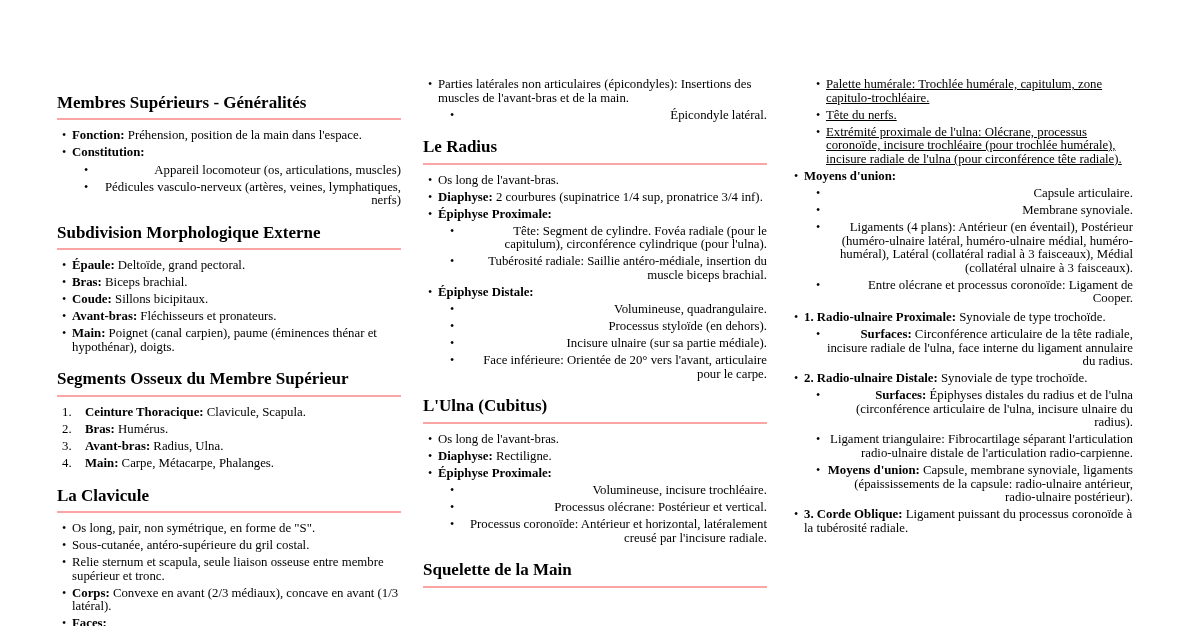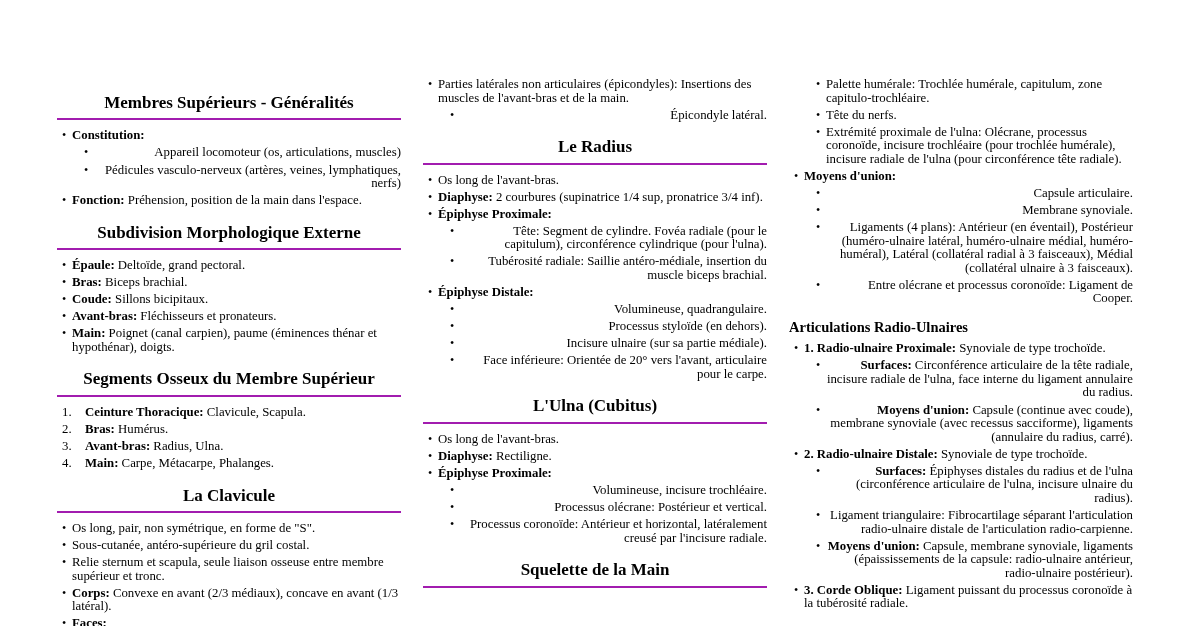--- a/index.html
+++ b/index.html
@@ -27,22 +27,21 @@
   .col {
     flex: 0 0 344px;
     width: 344px;
   }
   h2 {
     font-size: 17px;
     font-weight: bold;
     line-height: 1.2;
     margin: 15px 0 9px 0;
     padding-bottom: 5px;
-    border-bottom: 2px solid #a21caf;
-    text-align: center;
+    border-bottom: 2px solid #fca5a5;
   }
   .col > h2:first-child { margin-top: 15px; }
   h3 {
     font-size: 14.5px;
     font-weight: bold;
     margin: 14px 0 7px 0;
   }
   ul, ol {
     list-style: none;
     margin: 0 0 5px 0;
@@ -65,35 +64,35 @@
     content: counter(oln) ".";
     position: absolute;
     left: -23px;
     top: 0;
   }
   li > ul {
     margin: 3.5px 0 0 0;
     padding-left: 22px;
     text-align: right;
   }
-  li.ind { margin-left: 22px; }
+  li.ind { margin-left: 22px; text-decoration: underline; }
   strong { font-weight: bold; }
 </style>
 </head>
 <body>
 
 <div class="page">
     <div class="col">
       <h2>Membres Supérieurs - Généralités</h2>
       <ul>
+        <li><strong>Fonction:</strong> Préhension, position de la main dans l'espace.</li>
         <li><strong>Constitution:</strong><ul>
             <li>Appareil locomoteur (os, articulations, muscles)</li>
             <li>Pédicules vasculo-nerveux (artères, veines, lymphatiques, nerfs)</li>
           </ul></li>
-        <li><strong>Fonction:</strong> Préhension, position de la main dans l'espace.</li>
       </ul>
       <h2>Subdivision Morphologique Externe</h2>
       <ul>
         <li><strong>Épaule:</strong> Deltoïde, grand pectoral.</li>
         <li><strong>Bras:</strong> Biceps brachial.</li>
         <li><strong>Coude:</strong> Sillons bicipitaux.</li>
         <li><strong>Avant-bras:</strong> Fléchisseurs et pronateurs.</li>
         <li><strong>Main:</strong> Poignet (canal carpien), paume (éminences thénar et hypothénar), doigts.</li>
       </ul>
       <h2>Segments Osseux du Membre Supérieur</h2>
@@ -150,25 +149,23 @@
         <li class="ind">Palette humérale: Trochlée humérale, capitulum, zone capitulo-trochléaire.</li>
         <li class="ind">Tête du nerfs.</li>
         <li class="ind">Extrémité proximale de l'ulna: Olécrane, processus coronoïde, incisure trochléaire (pour trochlée humérale), incisure radiale de l'ulna (pour circonférence tête radiale).</li>
         <li><strong>Moyens d'union:</strong><ul>
             <li>Capsule articulaire.</li>
             <li>Membrane synoviale.</li>
             <li>Ligaments (4 plans): Antérieur (en éventail), Postérieur (huméro-ulnaire latéral, huméro-ulnaire médial, huméro-huméral), Latéral (collatéral radial à 3 faisceaux), Médial (collatéral ulnaire à 3 faisceaux).</li>
             <li>Entre olécrane et processus coronoïde: Ligament de Cooper.</li>
           </ul></li>
       </ul>
-      <h3>Articulations Radio-Ulnaires</h3>
       <ul>
         <li><strong>1. Radio-ulnaire Proximale:</strong> Synoviale de type trochoïde.<ul>
             <li><strong>Surfaces:</strong> Circonférence articulaire de la tête radiale, incisure radiale de l'ulna, face interne du ligament annulaire du radius.</li>
-            <li><strong>Moyens d'union:</strong> Capsule (continue avec coude), membrane synoviale (avec recessus sacciforme), ligaments (annulaire du radius, carré).</li>
           </ul></li>
         <li><strong>2. Radio-ulnaire Distale:</strong> Synoviale de type trochoïde.<ul>
             <li><strong>Surfaces:</strong> Épiphyses distales du radius et de l'ulna (circonférence articulaire de l'ulna, incisure ulnaire du radius).</li>
             <li>Ligament triangulaire: Fibrocartilage séparant l'articulation radio-ulnaire distale de l'articulation radio-carpienne.</li>
             <li><strong>Moyens d'union:</strong> Capsule, membrane synoviale, ligaments (épaississements de la capsule: radio-ulnaire antérieur, radio-ulnaire postérieur).</li>
           </ul></li>
         <li><strong>3. Corde Oblique:</strong> Ligament puissant du processus coronoïde à la tubérosité radiale.</li>
       </ul>
     </div>
   </div>

